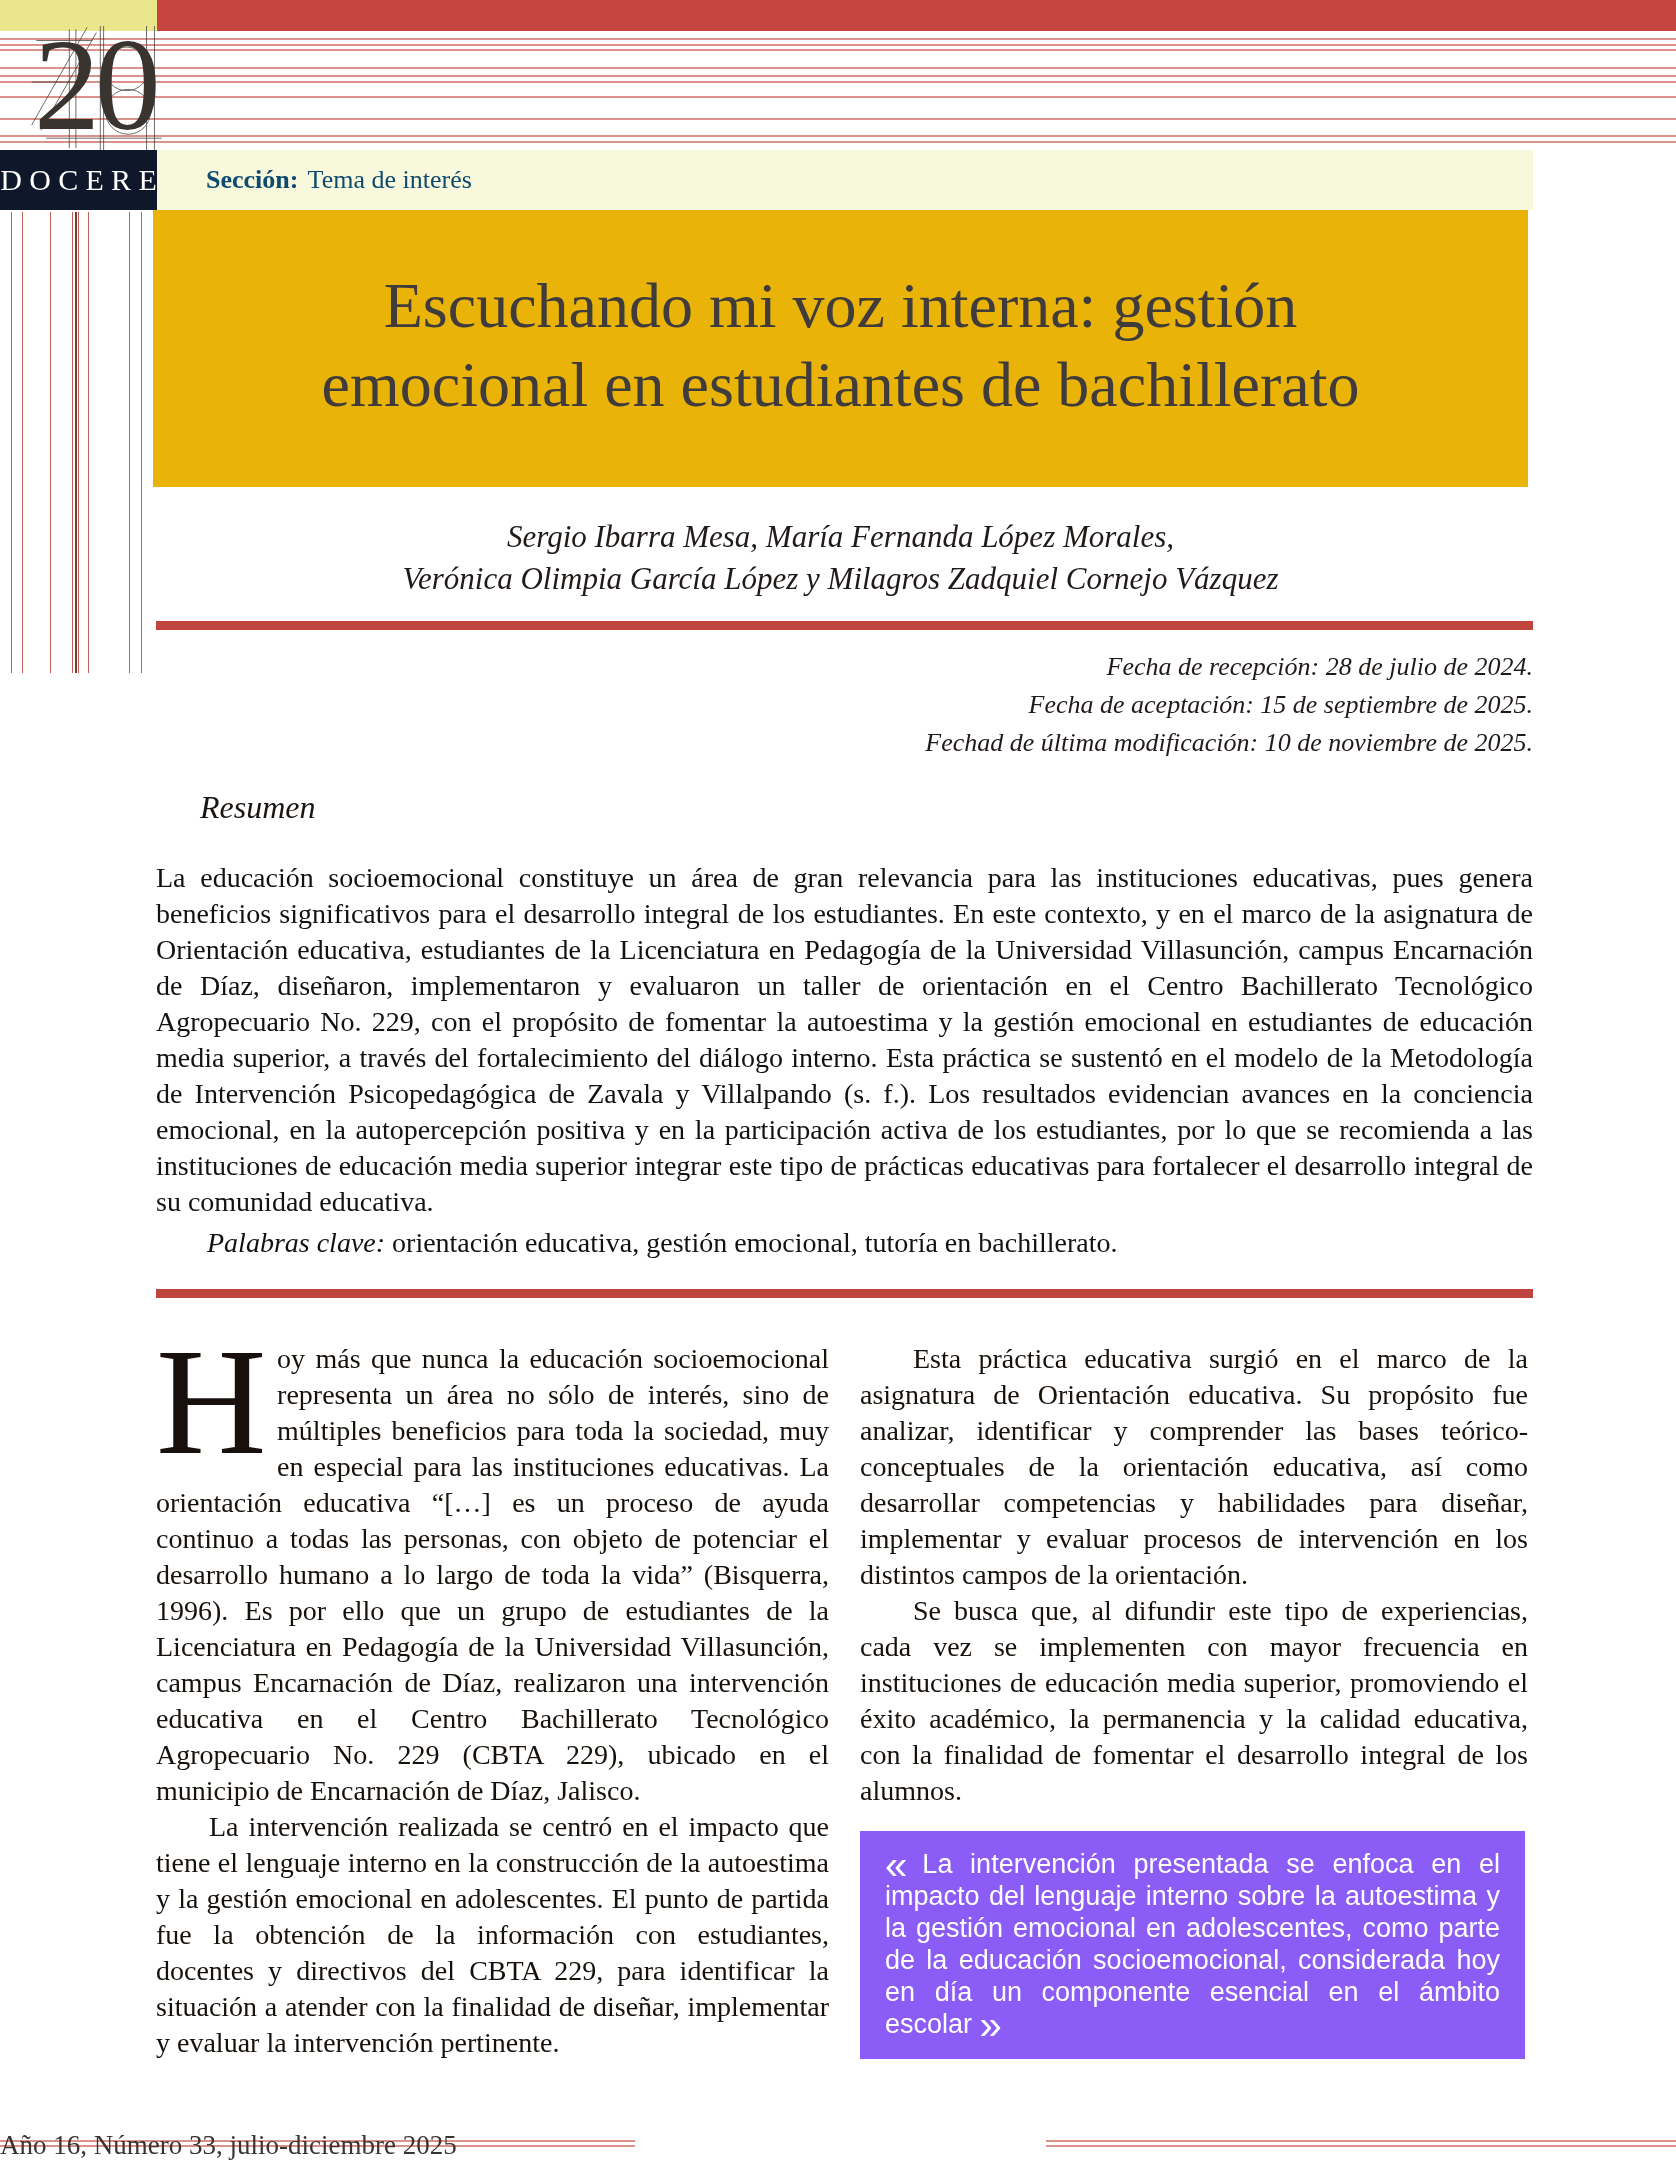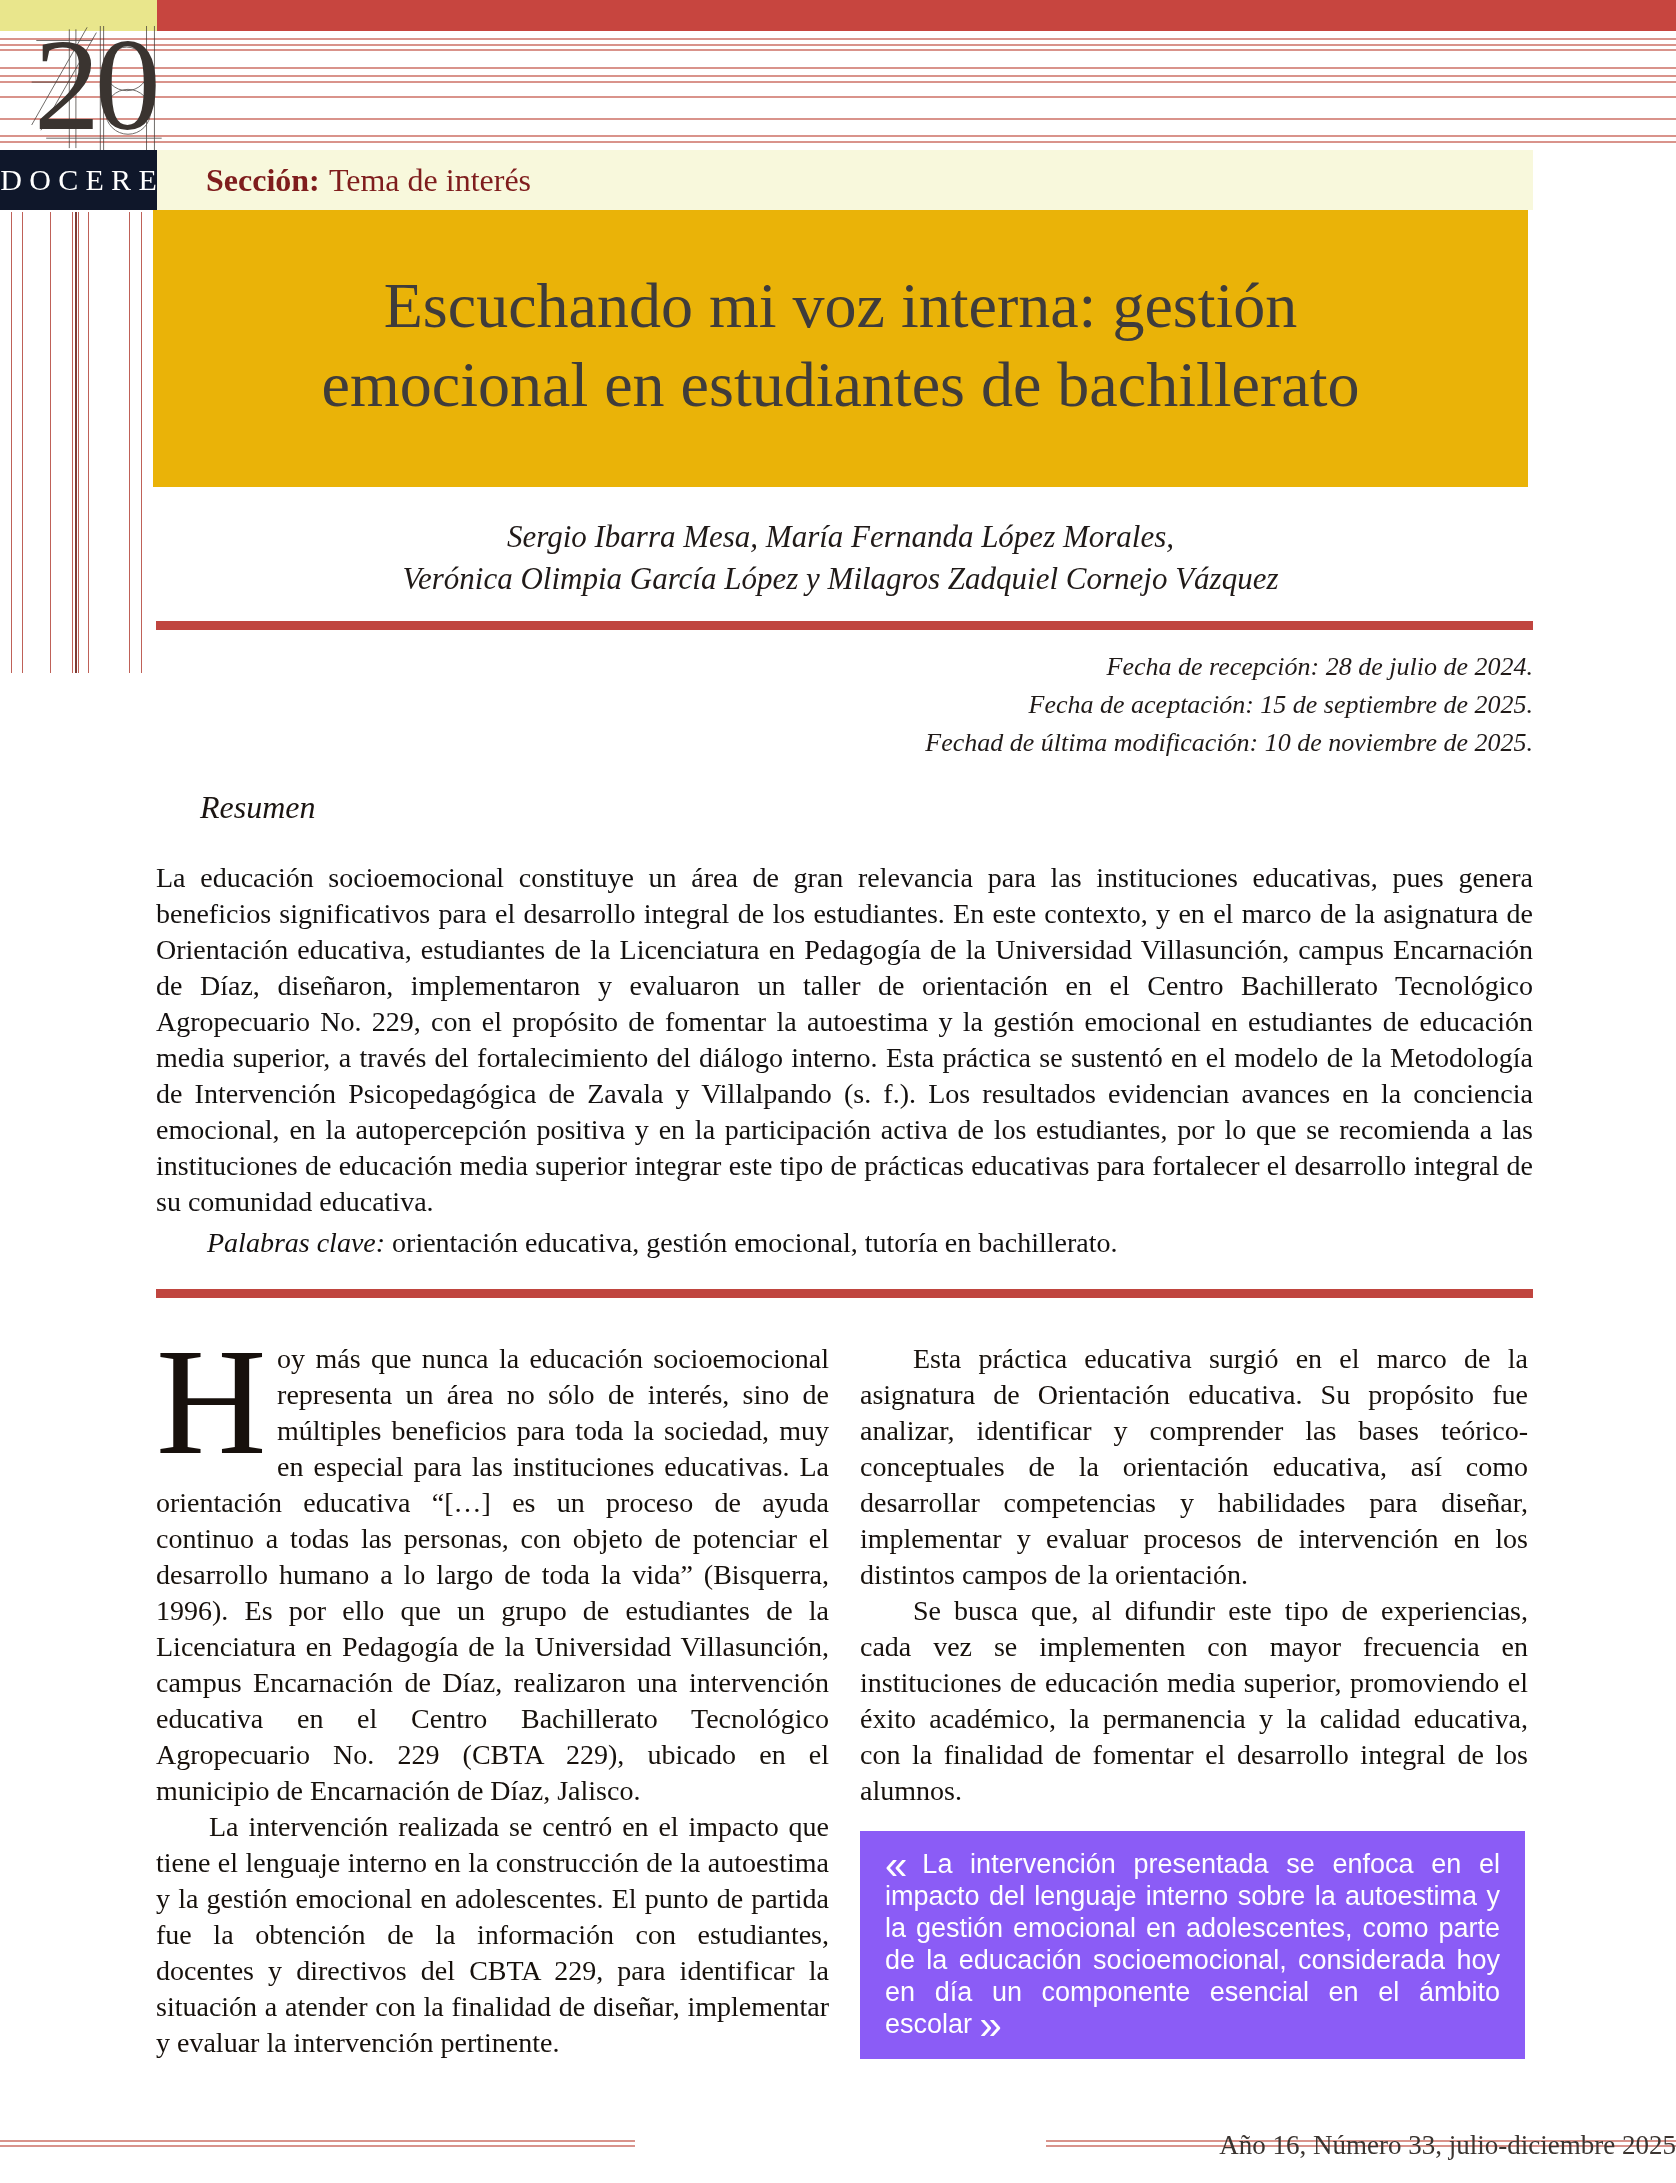--- a/index.html
+++ b/index.html
@@ -28,21 +28,21 @@
 
   
   .docere-box {
     left:0; top:150px; width:157px; height:60px; background:#0f172a;
     display:flex; align-items:center; justify-content:center;
   }
   .docere-text { color:#ffffff; font-size:30px; letter-spacing:7.3px; padding-left:7.3px; }
   .section-band {
     left:157px; top:150px; width:1376px; height:60px; background:#f8f8dc;
     display:flex; align-items:center; padding-left:49px; box-sizing:border-box;
-    font-size:32px; color:#7f1d1d;
+    font-size:26px; color:#0c4a6e;
   }
   .section-label { font-weight:bold; }
   .section-value { margin-left:9.2px; }
 
   
   .vline { position:absolute; top:212px; height:461px; width:1.3px; background:#bf6158; }
   .v1{left:11.2px;} .v2{left:22px;} .v3{left:50px;} .v4{left:72px;}
   .v5{left:75px; background:#7e3b34; width:2px;} .v6{left:78px;}
   .v7{left:88px;} .v8{left:129px;} .v9{left:141px;}
 
@@ -88,21 +88,21 @@
     font-family:"Liberation Sans", sans-serif; font-size:27px; line-height:32px;
     text-align:justify;
   }
   .gmark { font-size:40px; line-height:0; vertical-align:-6px; letter-spacing:-2.6px; }
 
   
   .footer-rule { position:absolute; top:2140px; height:3.3px;
     border-top:2.6px solid #d9938b; border-bottom:2.6px solid #d9938b; }
   .footer-rule-left  { left:0; width:635px; }
   .footer-rule-right { left:1046px; width:630px; }
-  .footer-text { left:0; top:2130px; width:1676px; text-align:right;
+  .footer-text { left:0; top:2130px; width:1676px; text-align:left;
     font-size:27px; color:#3a3430; }
 </style>
 </head>
 <body>
 
 <div class="page">
 
   <div class="abs corner-yellow"></div>
   <div class="abs top-red"></div>
 

